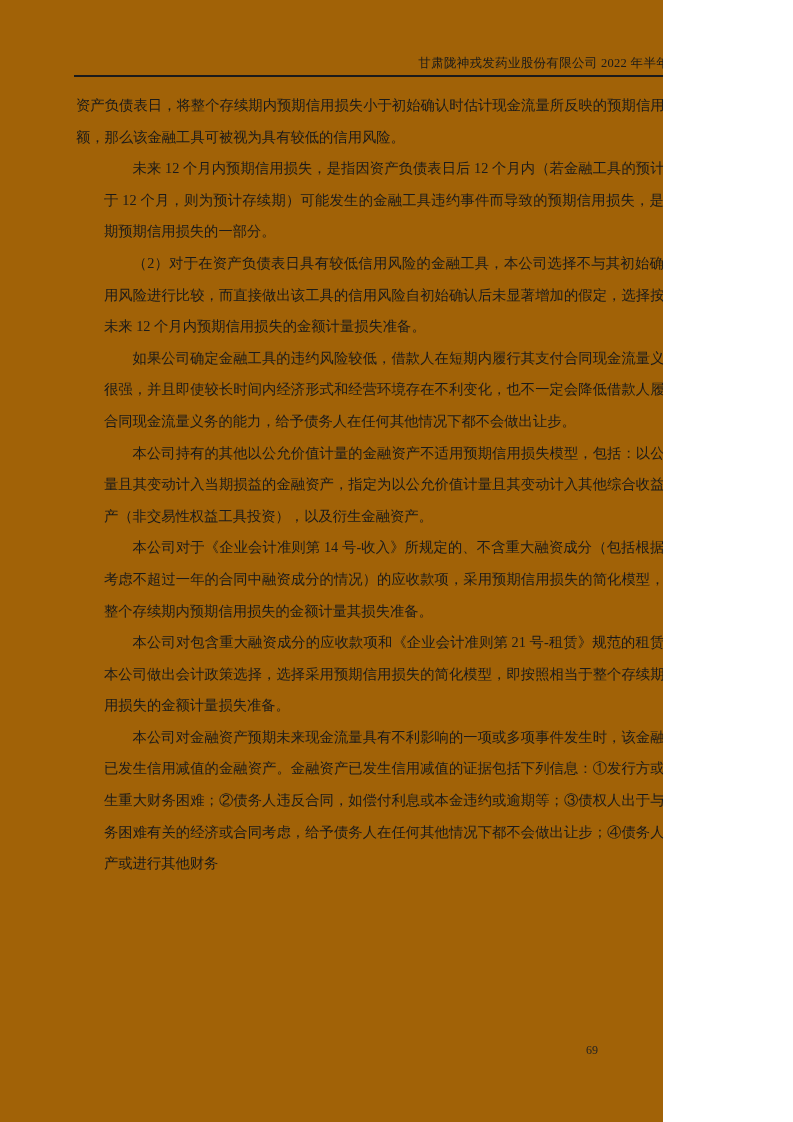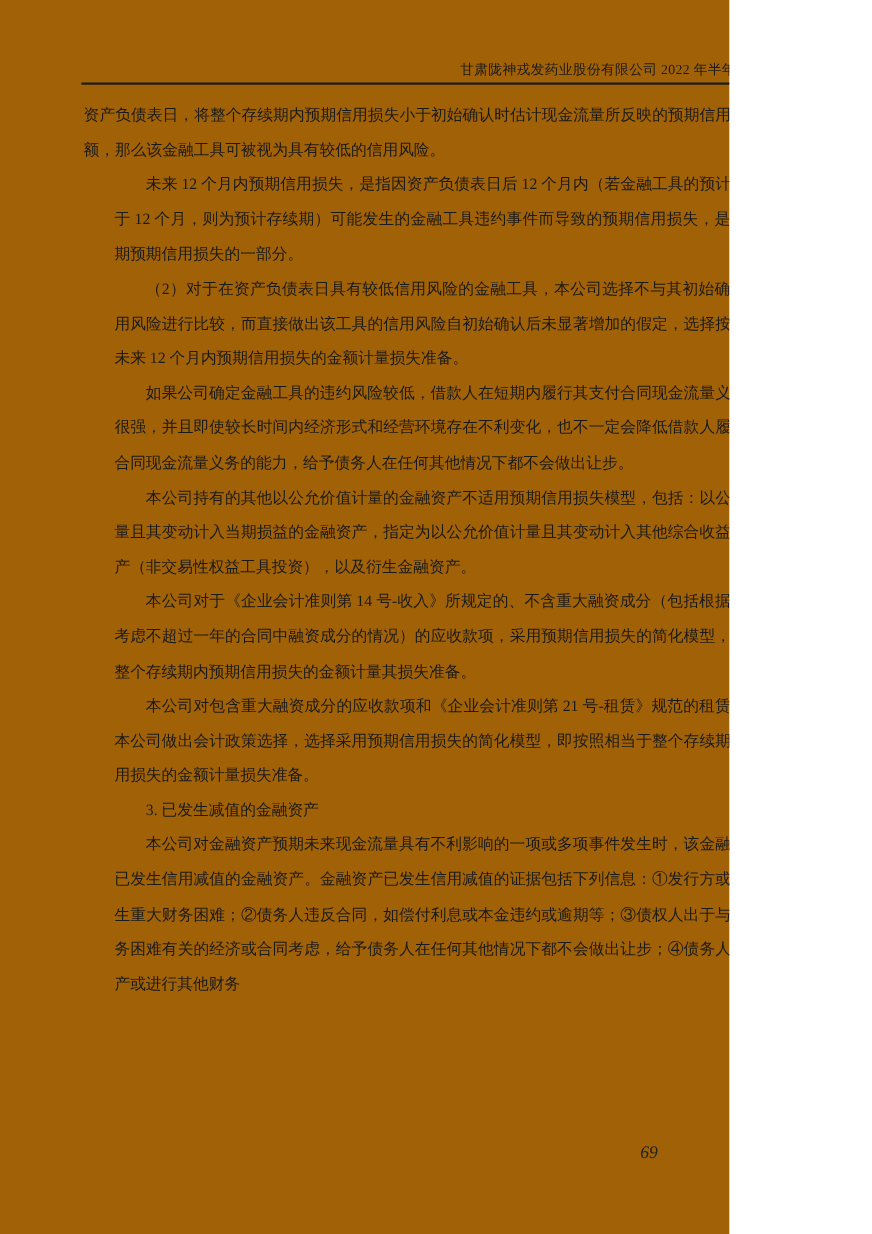--- a/index.html
+++ b/index.html
@@ -50,42 +50,40 @@
     padding: 0;
   }
   .content p.indent {
     text-indent: 2em;
     margin-left: 28px;
   }
   .page-number {
     position: absolute;
     right: 65px;
     bottom: 64px;
-    font-size: 16px;
+    font-size: 12px;
     color: #222222;
-    font-style: italic;
   }
 </style>
 </head>
 <body>
 
 <div class="page">
 
   <div class="header">
     <span>甘肃陇神戎发药业股份有限公司 2022 年半年度报告全文</span>
   </div>
   <div class="header-rule"></div>
 
   <div class="content">
     <p>资产负债表日，将整个存续期内预期信用损失小于初始确认时估计现金流量所反映的预期信用损失的金额，那么该金融工具可被视为具有较低的信用风险。</p>
     <p class="indent">未来 12 个月内预期信用损失，是指因资产负债表日后 12 个月内（若金融工具的预计存续期少于 12 个月，则为预计存续期）可能发生的金融工具违约事件而导致的预期信用损失，是整个存续期预期信用损失的一部分。</p>
     <p class="indent">（2）对于在资产负债表日具有较低信用风险的金融工具，本公司选择不与其初始确认时的信用风险进行比较，而直接做出该工具的信用风险自初始确认后未显著增加的假定，选择按照相当于未来 12 个月内预期信用损失的金额计量损失准备。</p>
     <p class="indent">如果公司确定金融工具的违约风险较低，借款人在短期内履行其支付合同现金流量义务的能力很强，并且即使较长时间内经济形式和经营环境存在不利变化，也不一定会降低借款人履行其支付合同现金流量义务的能力，给予债务人在任何其他情况下都不会做出让步。</p>
     <p class="indent">本公司持有的其他以公允价值计量的金融资产不适用预期信用损失模型，包括：以公允价值计量且其变动计入当期损益的金融资产，指定为以公允价值计量且其变动计入其他综合收益的金融资产（非交易性权益工具投资），以及衍生金融资产。</p>
     <p class="indent">本公司对于《企业会计准则第 14 号-收入》所规定的、不含重大融资成分（包括根据该准则不考虑不超过一年的合同中融资成分的情况）的应收款项，采用预期信用损失的简化模型，始终按照整个存续期内预期信用损失的金额计量其损失准备。</p>
     <p class="indent">本公司对包含重大融资成分的应收款项和《企业会计准则第 21 号-租赁》规范的租赁应收款，本公司做出会计政策选择，选择采用预期信用损失的简化模型，即按照相当于整个存续期内预期信用损失的金额计量损失准备。</p>
-    <p class="indent">3. 已发生减值的金融资产</p>
     <p class="indent">本公司对金融资产预期未来现金流量具有不利影响的一项或多项事件发生时，该金融资产成为已发生信用减值的金融资产。金融资产已发生信用减值的证据包括下列信息：①发行方或债务人发生重大财务困难；②债务人违反合同，如偿付利息或本金违约或逾期等；③债权人出于与债务人财务困难有关的经济或合同考虑，给予债务人在任何其他情况下都不会做出让步；④债务人很可能破产或进行其他财务</p>
   </div>
 
   <div class="page-number">69</div>
 
 </div>
 
 </body></html>

